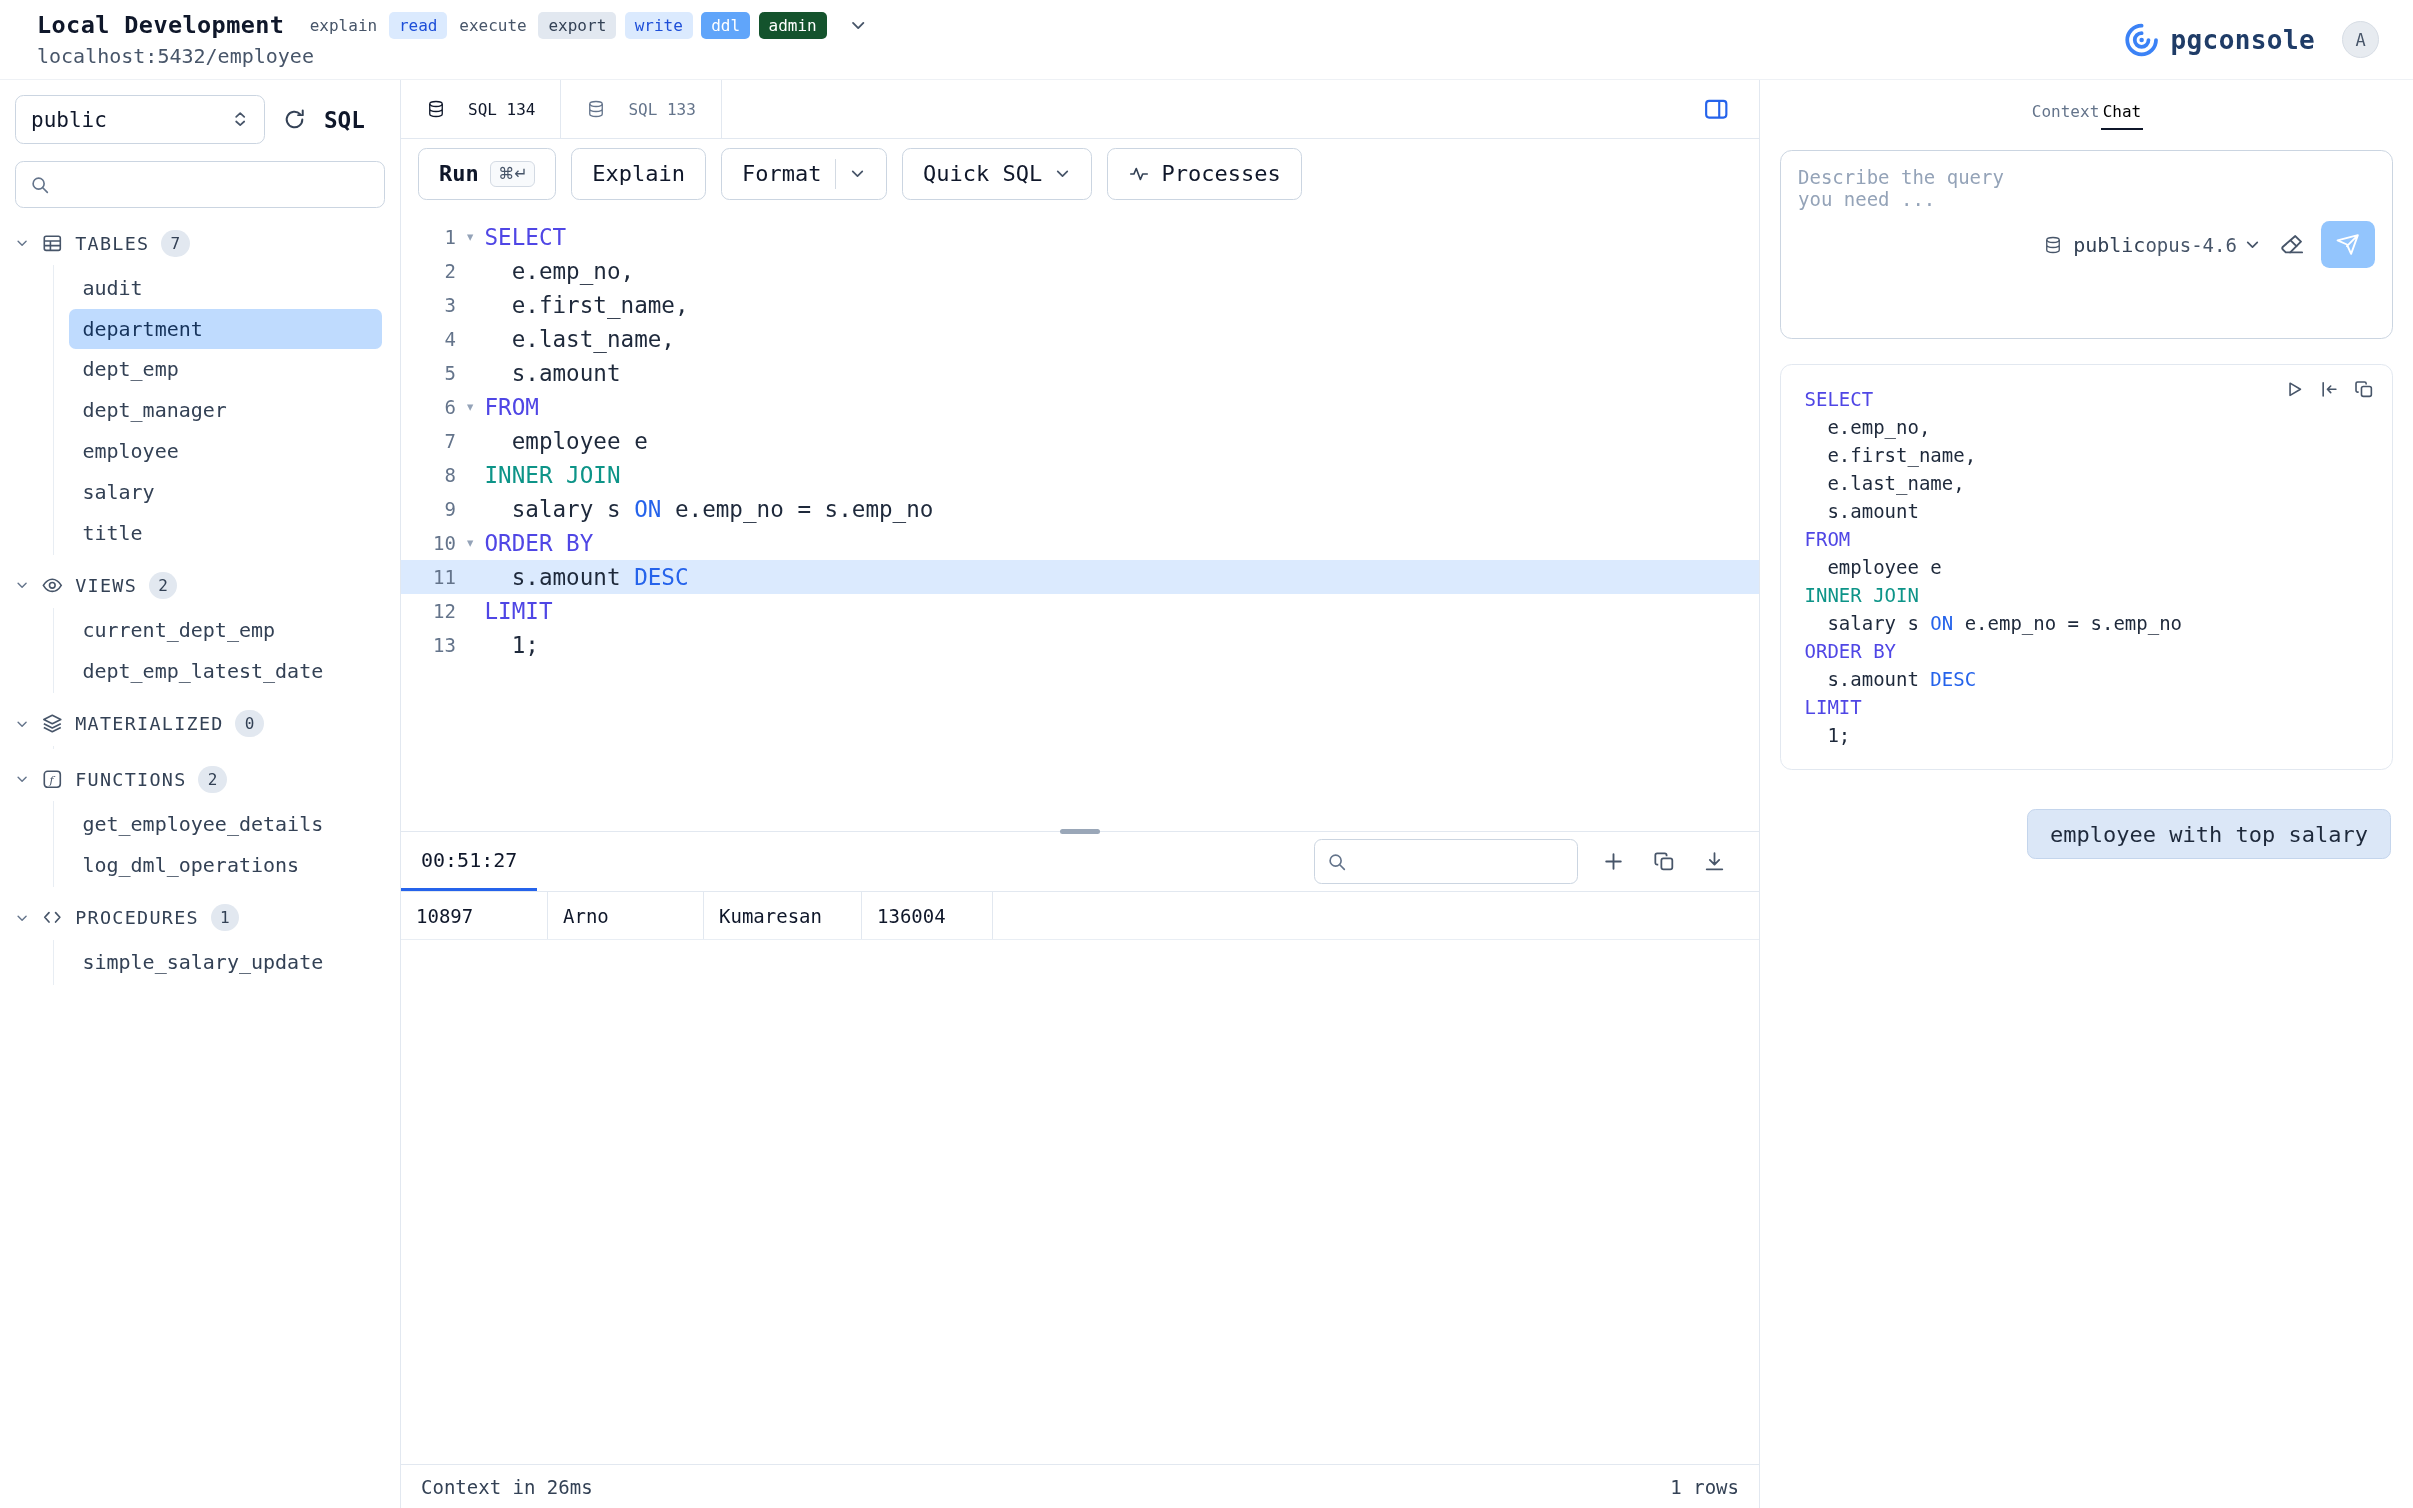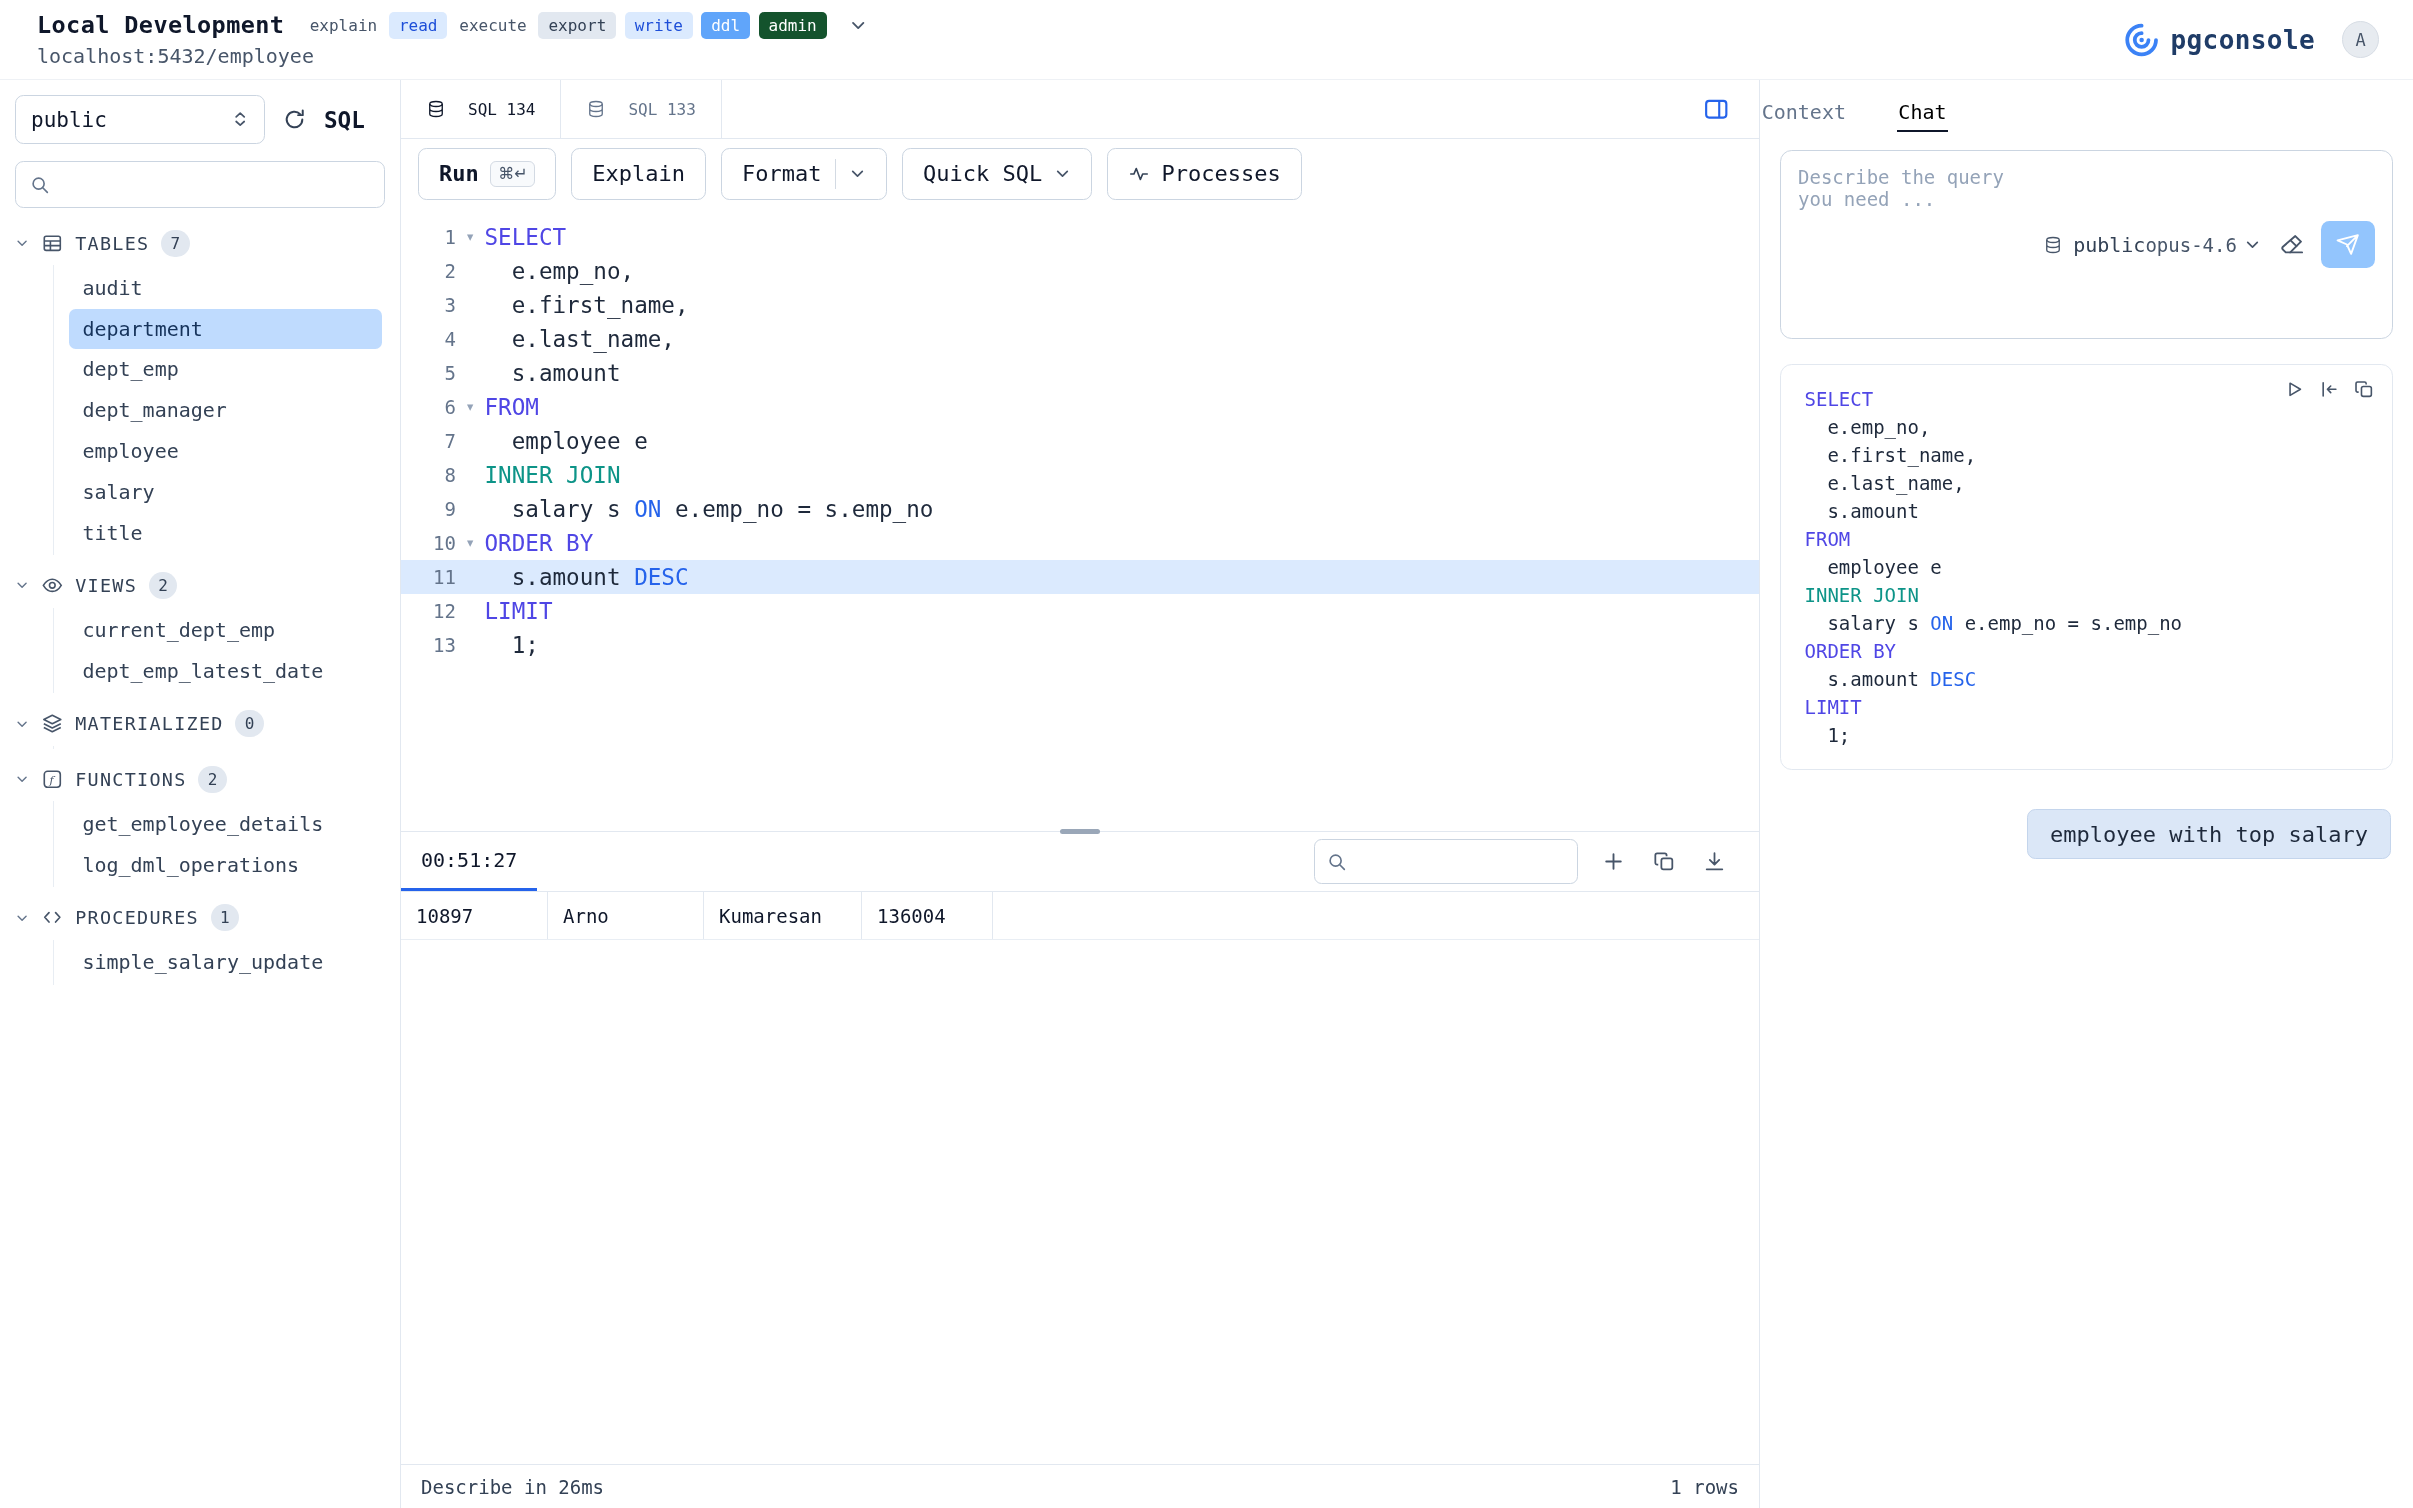--- a/index.html
+++ b/index.html
@@ -94,21 +94,21 @@
 .rtable{border-top:0.8px solid #e2e8f0;font-size:19px}
 .trow{display:flex;border-bottom:0.8px solid #e9eef4;height:48px}
 .trow.thead{border-bottom:0.8px solid #e2e8f0;color:#1e293b}
 .cell{display:flex;align-items:center;padding:0 15px;border-right:0.8px solid #e2e8f0;overflow:hidden;white-space:nowrap}
 .c0{width:147px}.c1{width:156px}.c2{width:158px}.c3{width:131px}
 .cfill{flex:1;border-right:none}
 .results-footer{margin-top:auto;height:44px;border-top:0.8px solid #e2e8f0;display:flex;justify-content:space-between;align-items:center;padding:0 20px;font-size:19px;color:#334155}
 
 
 .chat{width:654px;flex:none;border-left:0.8px solid #e2e8f0;display:flex;flex-direction:column;overflow:hidden}
-.chat-tabs{height:65px;display:flex;align-items:center;gap:49px;font-size:20px;color:#64748b}
+.chat-tabs{height:65px;display:flex;align-items:center;justify-content:center;font-size:16px;color:#64748b}
 .chat-tab{padding:6.7px 1.7px;cursor:pointer;border-bottom:2.5px solid transparent}
 .chat-tab.active{color:#000000;border-bottom-color:#0f172a}
 .composer{margin:5px 20px 0;border:1.3px solid #cbd5e1;border-radius:11.7px;height:189px;display:flex;padding:15px 17px;flex:none}
 .composer-input{border:none;outline:none;resize:none;background:transparent;font:inherit;font-size:19px;color:#0f172a;flex:1;width:100%}
 .composer-input::placeholder{color:#94a3b8}
 .composer-bottom{display:flex;align-items:center}
 .db-ic{width:20px;height:20px;color:#475569;margin-right:10px}
 .composer-db{font-size:20px;color:#334155;cursor:pointer}
 .model{margin-left:auto;display:flex;align-items:center;gap:6.7px;font-size:19px;color:#475569;cursor:pointer}
 .eraser-btn{margin-left:18.4px;width:27px;height:27px;color:#475569;display:flex}
@@ -462,21 +462,21 @@
             <div class="trow">
               <div class="cell c0">10897</div>
               <div class="cell c1">Arno</div>
               <div class="cell c2">Kumaresan</div>
               <div class="cell c3">136004</div>
               <div class="cell cfill"></div>
             </div>
           </div>
       </div>
       <div class="results-footer">
-        <span>Describe in 26ms</span>
+        <span>Context in 26ms</span>
         <span>1 rows</span>
       </div>
     </div>
   </section>
 
   <aside class="chat">
     <div class="chat-tabs">
       <div class="chat-tab">Context</div>
       <div class="chat-tab active">Chat</div>
     </div>

